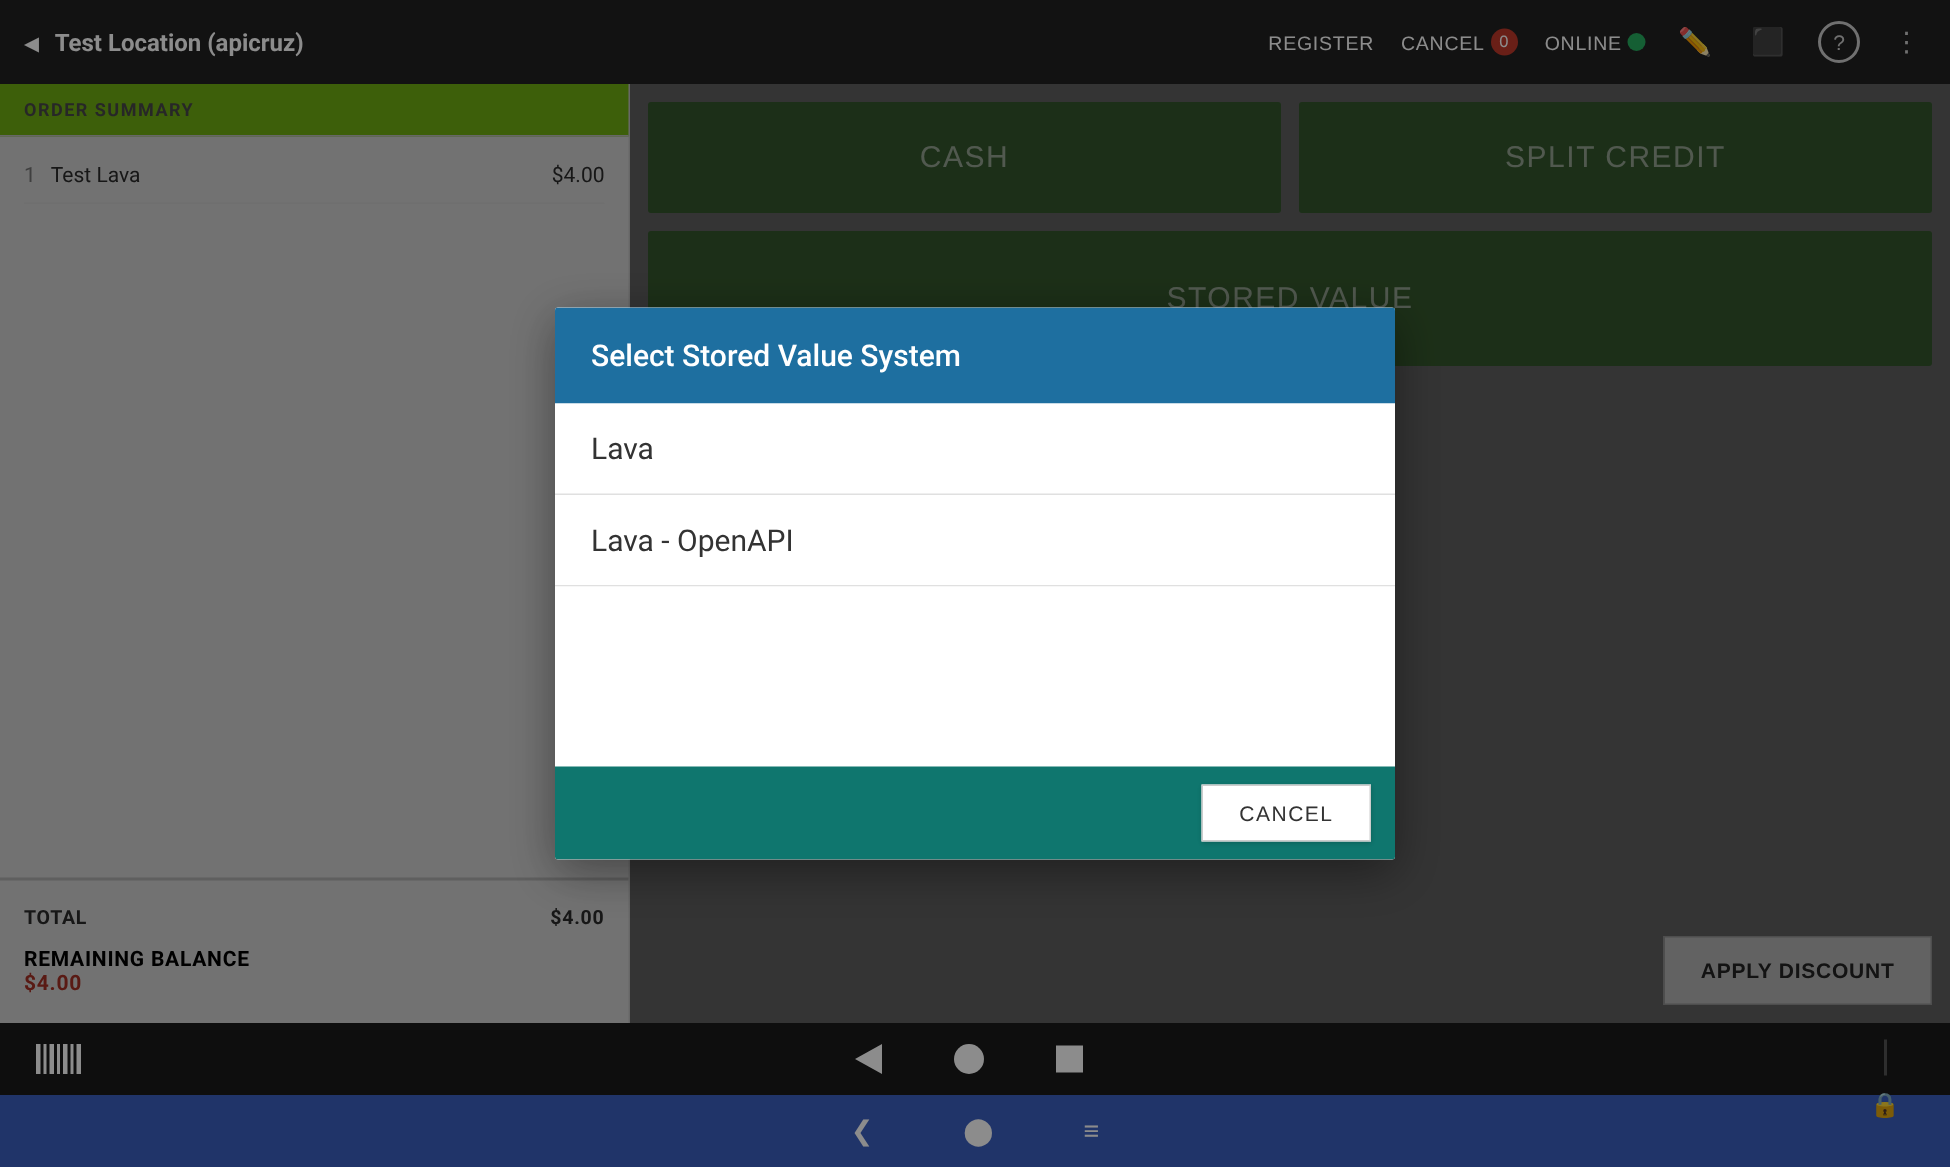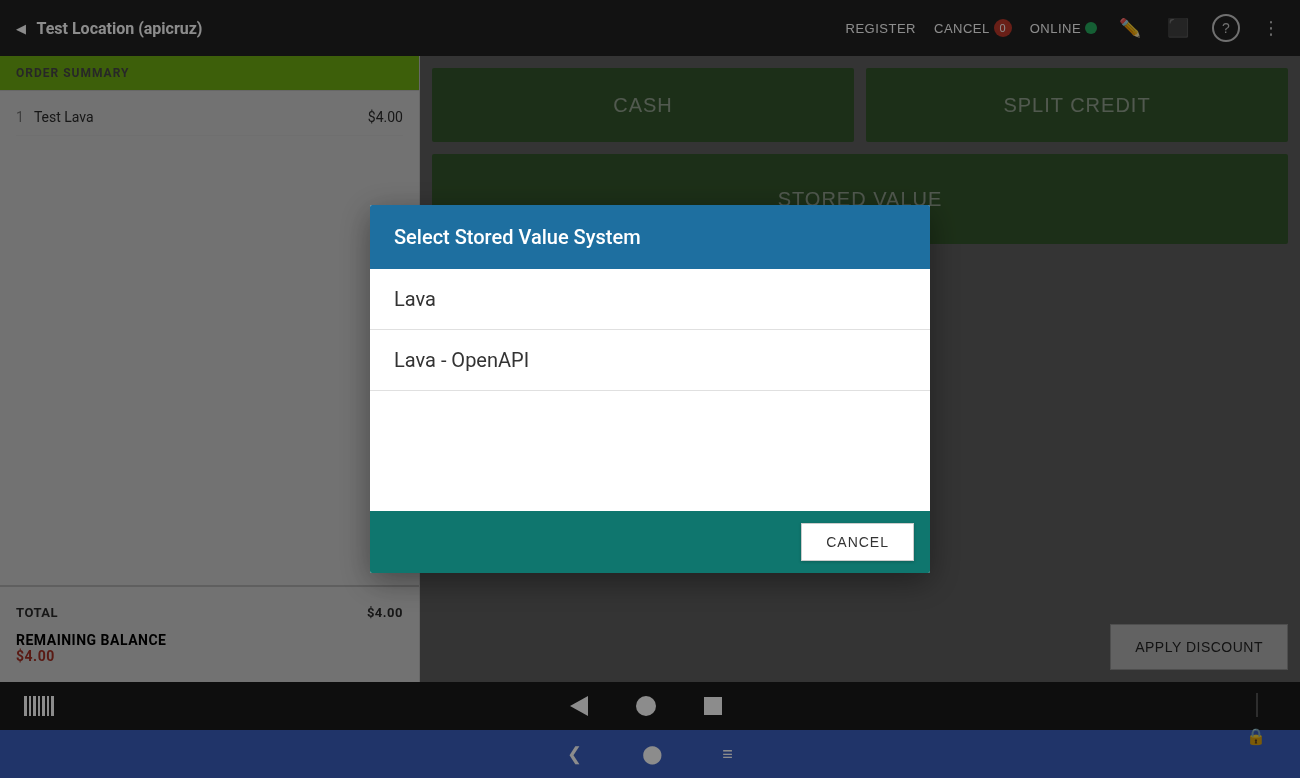--- a/index.html
+++ b/index.html
@@ -109,21 +109,21 @@
     }
     .payment-btn.stored-value {
       flex: 1; height: 90px;
     }
     .bottom-actions { display: flex; justify-content: flex-end; margin-top: auto; }
     .apply-discount-btn {
       background: #fff;
       border: 1px solid #ccc;
       padding: 14px 24px;
       font-size: 14px;
-      font-weight: 400;
+      font-weight: 700;
       color: #333;
       cursor: pointer;
       letter-spacing: 0.5px;
     }
 
     
     .android-nav {
       width: 100%;
       height: 48px;
       background: #1a1a1a;

